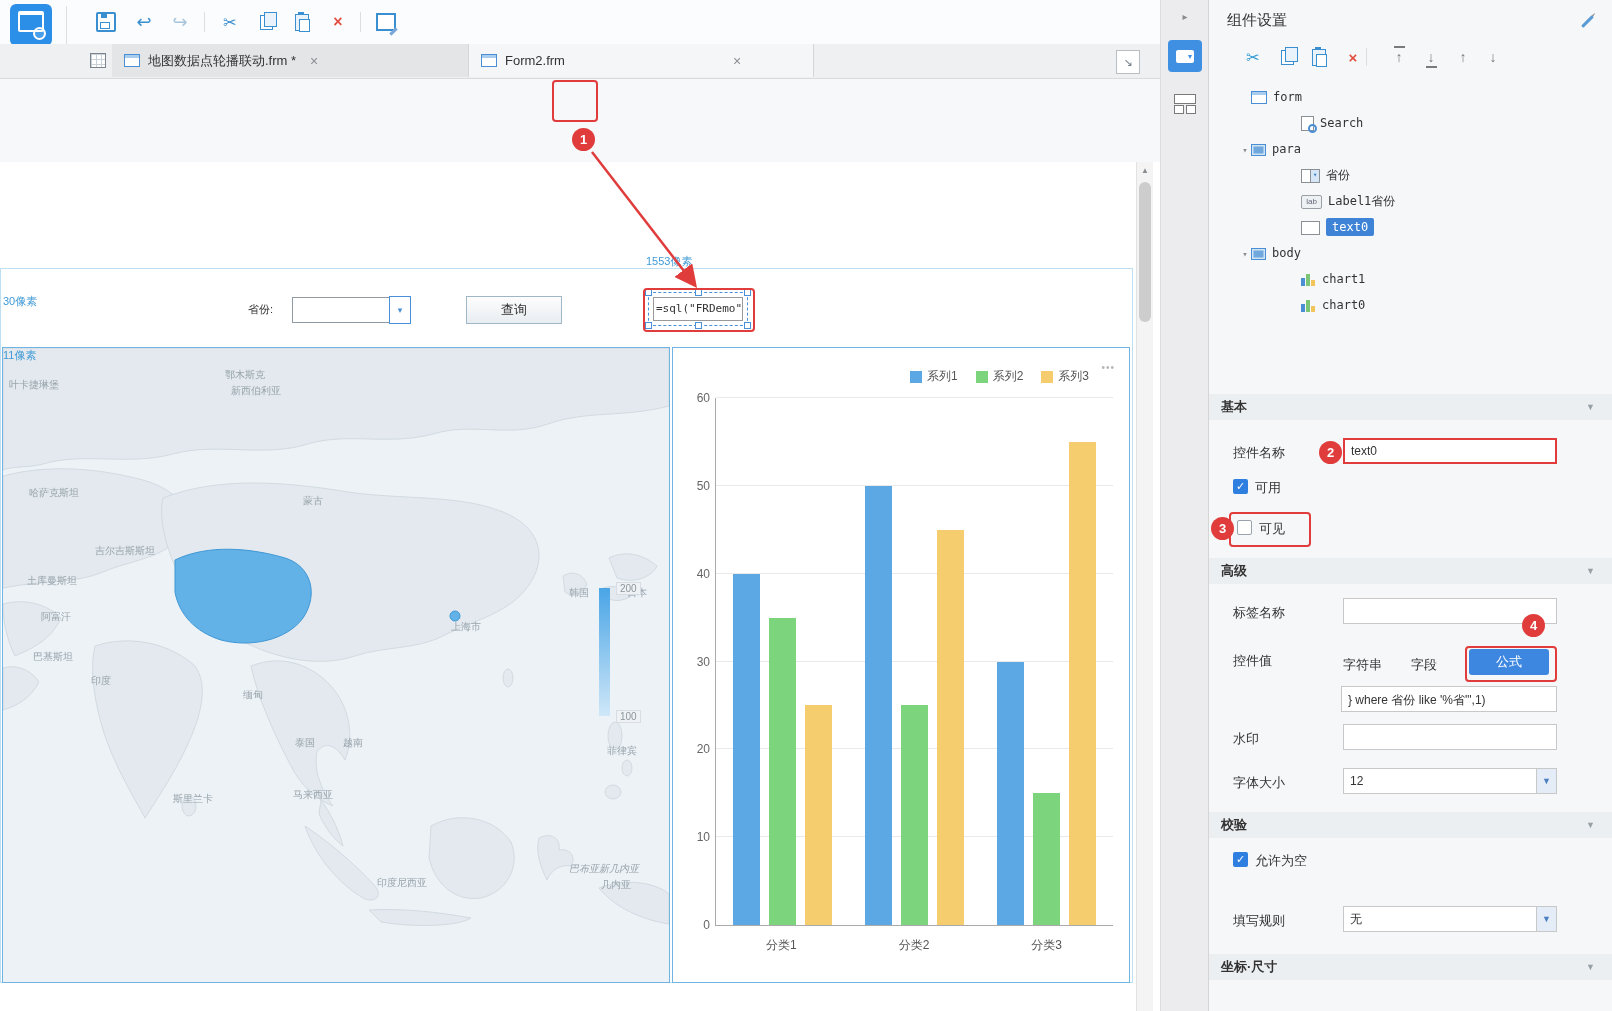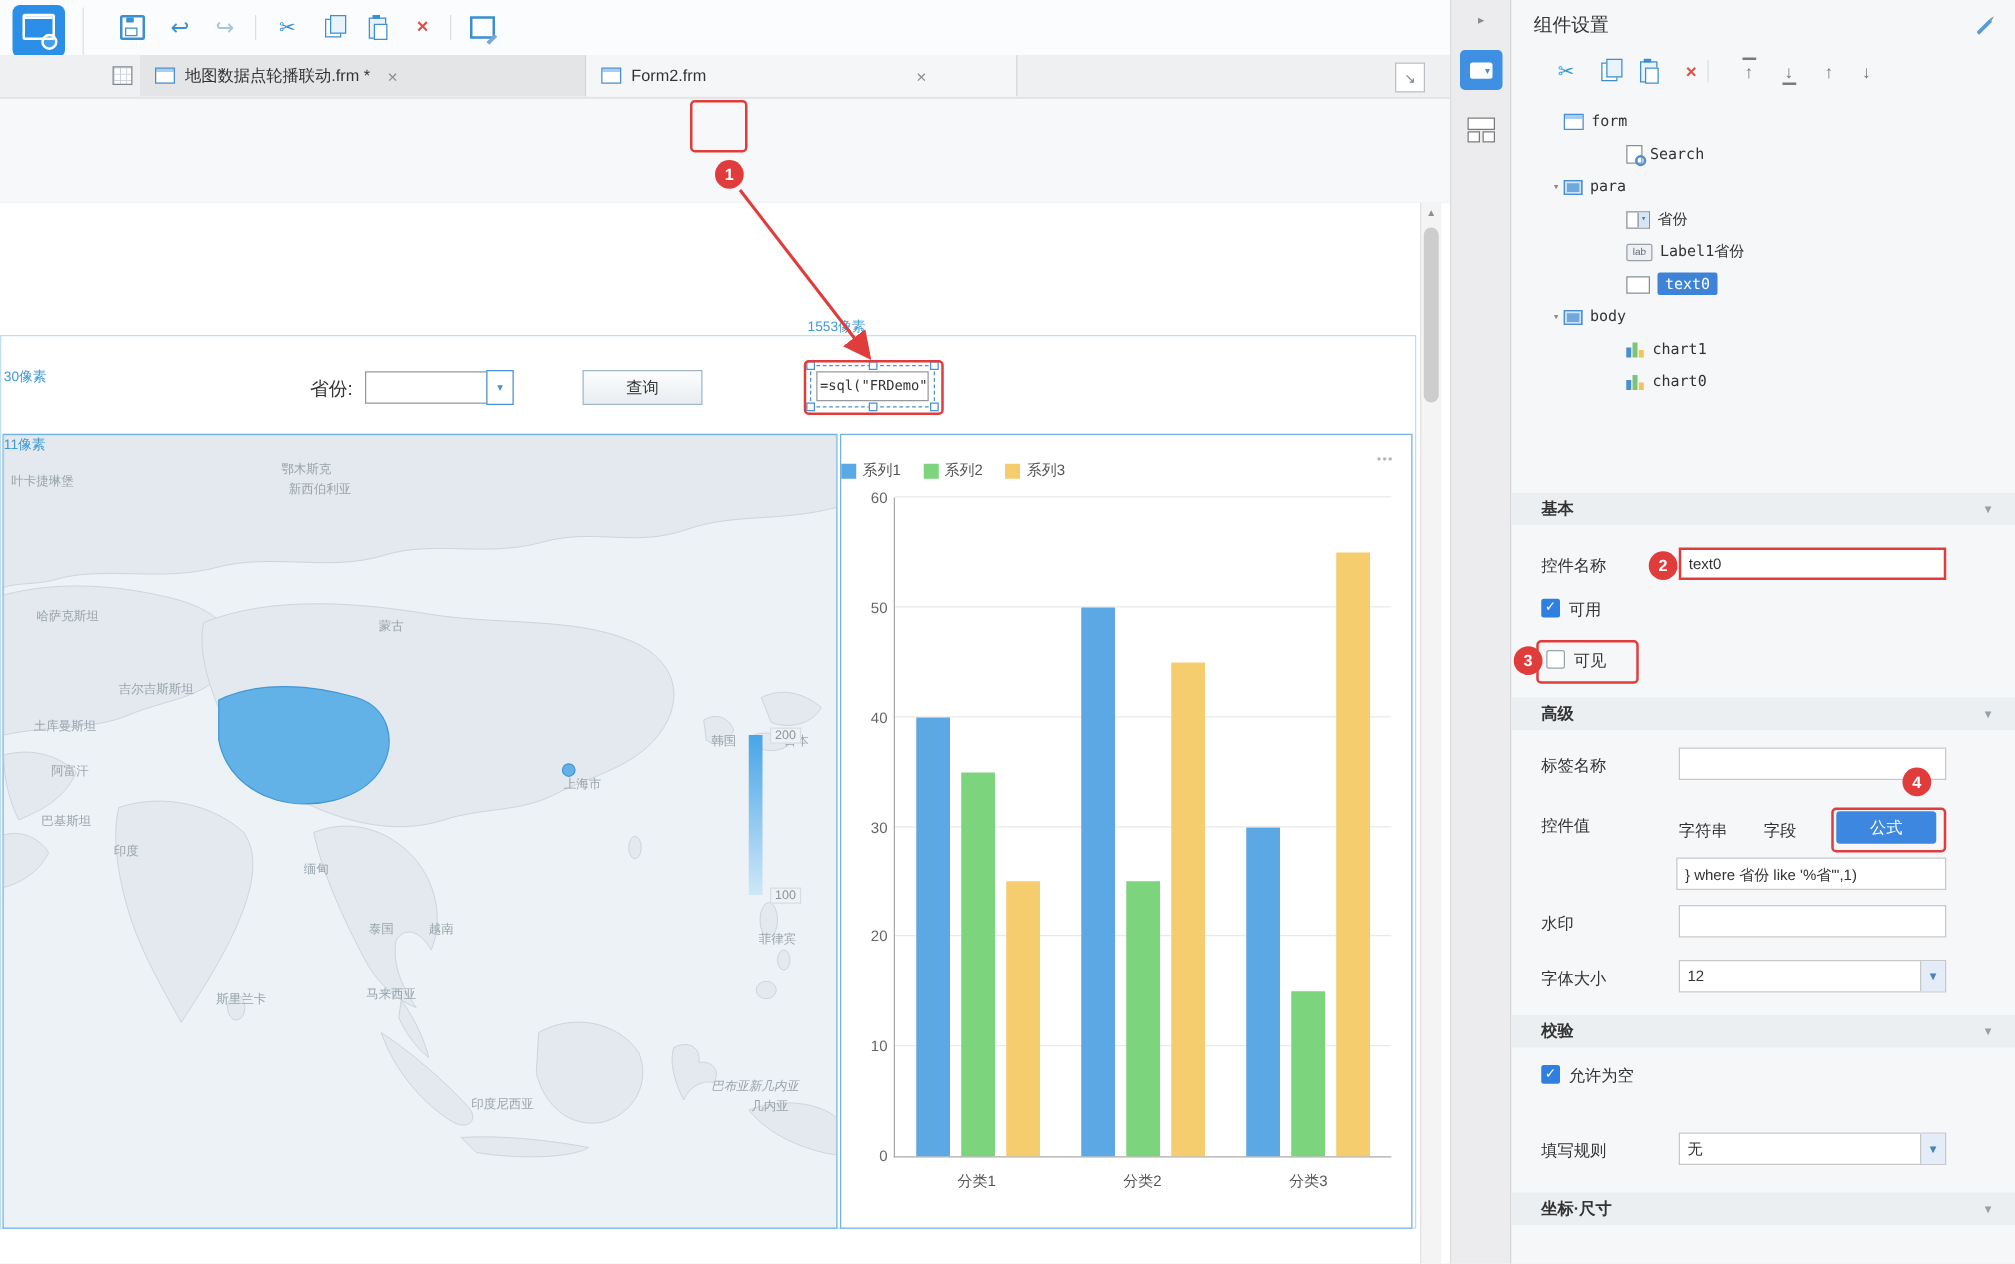--- a/index.html
+++ b/index.html
@@ -138,21 +138,21 @@
   .ti-text{width:17px;height:12px;border:1px solid #8a9096;background:#fff}
   .ti-chart{width:15px;height:13px;display:inline-flex;align-items:flex-end;gap:1px}
   .ti-chart b{width:4px}
   .ti-chart b:nth-child(1){height:8px;background:#4a8fd3}
   .ti-chart b:nth-child(2){height:12px;background:#7cc576}
   .ti-chart b:nth-child(3){height:6px;background:#f2c55c}
   #ptabs{position:absolute;left:0;top:348px;width:404px;height:30px;display:flex;background:#e7e9ea;border-top:1px solid #dcdcdc;border-bottom:1px solid #dcdcdc}
   .ptab{flex:1;display:flex;align-items:center;justify-content:center;font-size:13px;color:#555;border-right:1px solid #d6d6d6;cursor:pointer}
   .ptab.active{background:#f6f7f8;color:#222;font-weight:bold}
   .sect{position:absolute;left:0;width:404px;height:26px;background:#eceff1;line-height:26px}
-  .sect b{margin-left:24px;font-size:13px;color:#333}
+  .sect b{margin-left:12px;font-size:13px;color:#333}
   .sect i{position:absolute;right:18px;top:0;color:#98a0a6;font-size:9px;font-style:normal}
   .flabel{position:absolute;left:24px;font-size:13px;color:#333;white-space:nowrap}
   .finput{position:absolute;height:26px;line-height:26px;background:#fff;border:1px solid #c8c8c8;font-size:12px;padding:0 6px;overflow:hidden;white-space:nowrap;box-sizing:border-box}
   .fselect{position:absolute;height:26px;line-height:24px;background:#fff;border:1px solid #c8c8c8;font-size:12px;padding:0 22px 0 6px;box-sizing:border-box}
   .fselect i{position:absolute;right:0;top:0;bottom:0;width:19px;background:#e3ecf7;border-left:1px solid #c8c8c8;color:#4a7fc0;font-style:normal;font-size:9px;display:flex;align-items:center;justify-content:center}
   .cb{position:absolute;width:15px;height:15px;border-radius:2px;box-sizing:border-box}
   .cb.on{background:#2f7fe0;color:#fff;font-size:11px;line-height:15px;text-align:center}
   .cb.off{background:#fff;border:1px solid #9aa3ab}
   .vt{position:absolute;height:26px;line-height:26px;font-size:13px;color:#333}
   .vt-formula{background:#3d87e0;color:#fff;border-radius:3px;text-align:center}
@@ -328,21 +328,21 @@
       </div>
     <div class="grp-label" style="left:1020px;width:84px">套用组件</div>
   </div>
 
   <div id="canvas" class="abs">
     <div class="ruler-label" style="left:646px;top:92px">1553像素</div>
     <div class="form-outline"></div>
     <div class="ruler-label" style="left:3px;top:132px">30像素</div>
     <div class="ruler-label" style="left:3px;top:186px">11像素</div>
 
-    <div class="abs" style="left:248px;top:140px;font-size:15px">省份:</div>
+    <div class="abs" style="left:248px;top:140px;font-size:11px">省份:</div>
     <div class="param-input" style="left:292px;top:135px;width:96px;height:24px"></div>
     <div class="combo-dd" style="left:389px;top:134px;height:26px">▾</div>
     <div class="query-btn" style="left:466px;top:134px;width:94px;height:26px">查询</div>
 
     <div class="abs" style="left:648px;top:130px;width:100px;height:34px">
       <div class="abs" style="left:0;top:0;right:0;bottom:0;border:1px dashed #4a90d9"></div>
       <div class="abs" style="left:5px;top:5px;right:5px;bottom:5px;background:#fff;border:1px solid #999;font:11px 'DejaVu Sans Mono',monospace;line-height:22px;padding-left:2px;overflow:hidden;white-space:nowrap">=sql("FRDemo"</div>
       <span class="sel-handle" style="left:-3px;top:-3px"></span>
       <span class="sel-handle" style="left:47px;top:-3px"></span>
       <span class="sel-handle" style="right:-3px;top:-3px"></span>
@@ -404,21 +404,21 @@
           <div class="mlab" style="left: 374px; top: 528px;">印度尼西亚</div>
           <div class="mlab" style="left: 566px; top: 514px; font-style: italic;">巴布亚新几内亚</div>
           <div class="mlab" style="left: 598px; top: 530px;">几内亚</div>
         </div>
       <div class="abs" style="left:596px;top:240px;width:11px;height:128px;background:linear-gradient(180deg,#49a5e6,#cfe7f8)"></div>
       <div class="mleg-label" style="left:613px;top:234px">200</div>
       <div class="mleg-label" style="left:613px;top:362px">100</div>
     </div>
 
     <div class="widget-block" style="left:672px;top:185px;width:456px;height:634px">
-      <div id="chart-legend" class="abs" style="left:0;right:40px;top:20px;display:flex;justify-content:flex-start;gap:18px">
+      <div id="chart-legend" class="abs" style="left:0;right:40px;top:20px;display:flex;justify-content:flex-end;gap:18px">
           <div class="litem">
             <span class="lsw" style="background: rgb(91, 168, 229);"></span>
             <span>系列1</span>
           </div>
           <div class="litem">
             <span class="lsw" style="background: rgb(124, 212, 124);"></span>
             <span>系列2</span>
           </div>
           <div class="litem">
             <span class="lsw" style="background: rgb(246, 205, 110);"></span>

